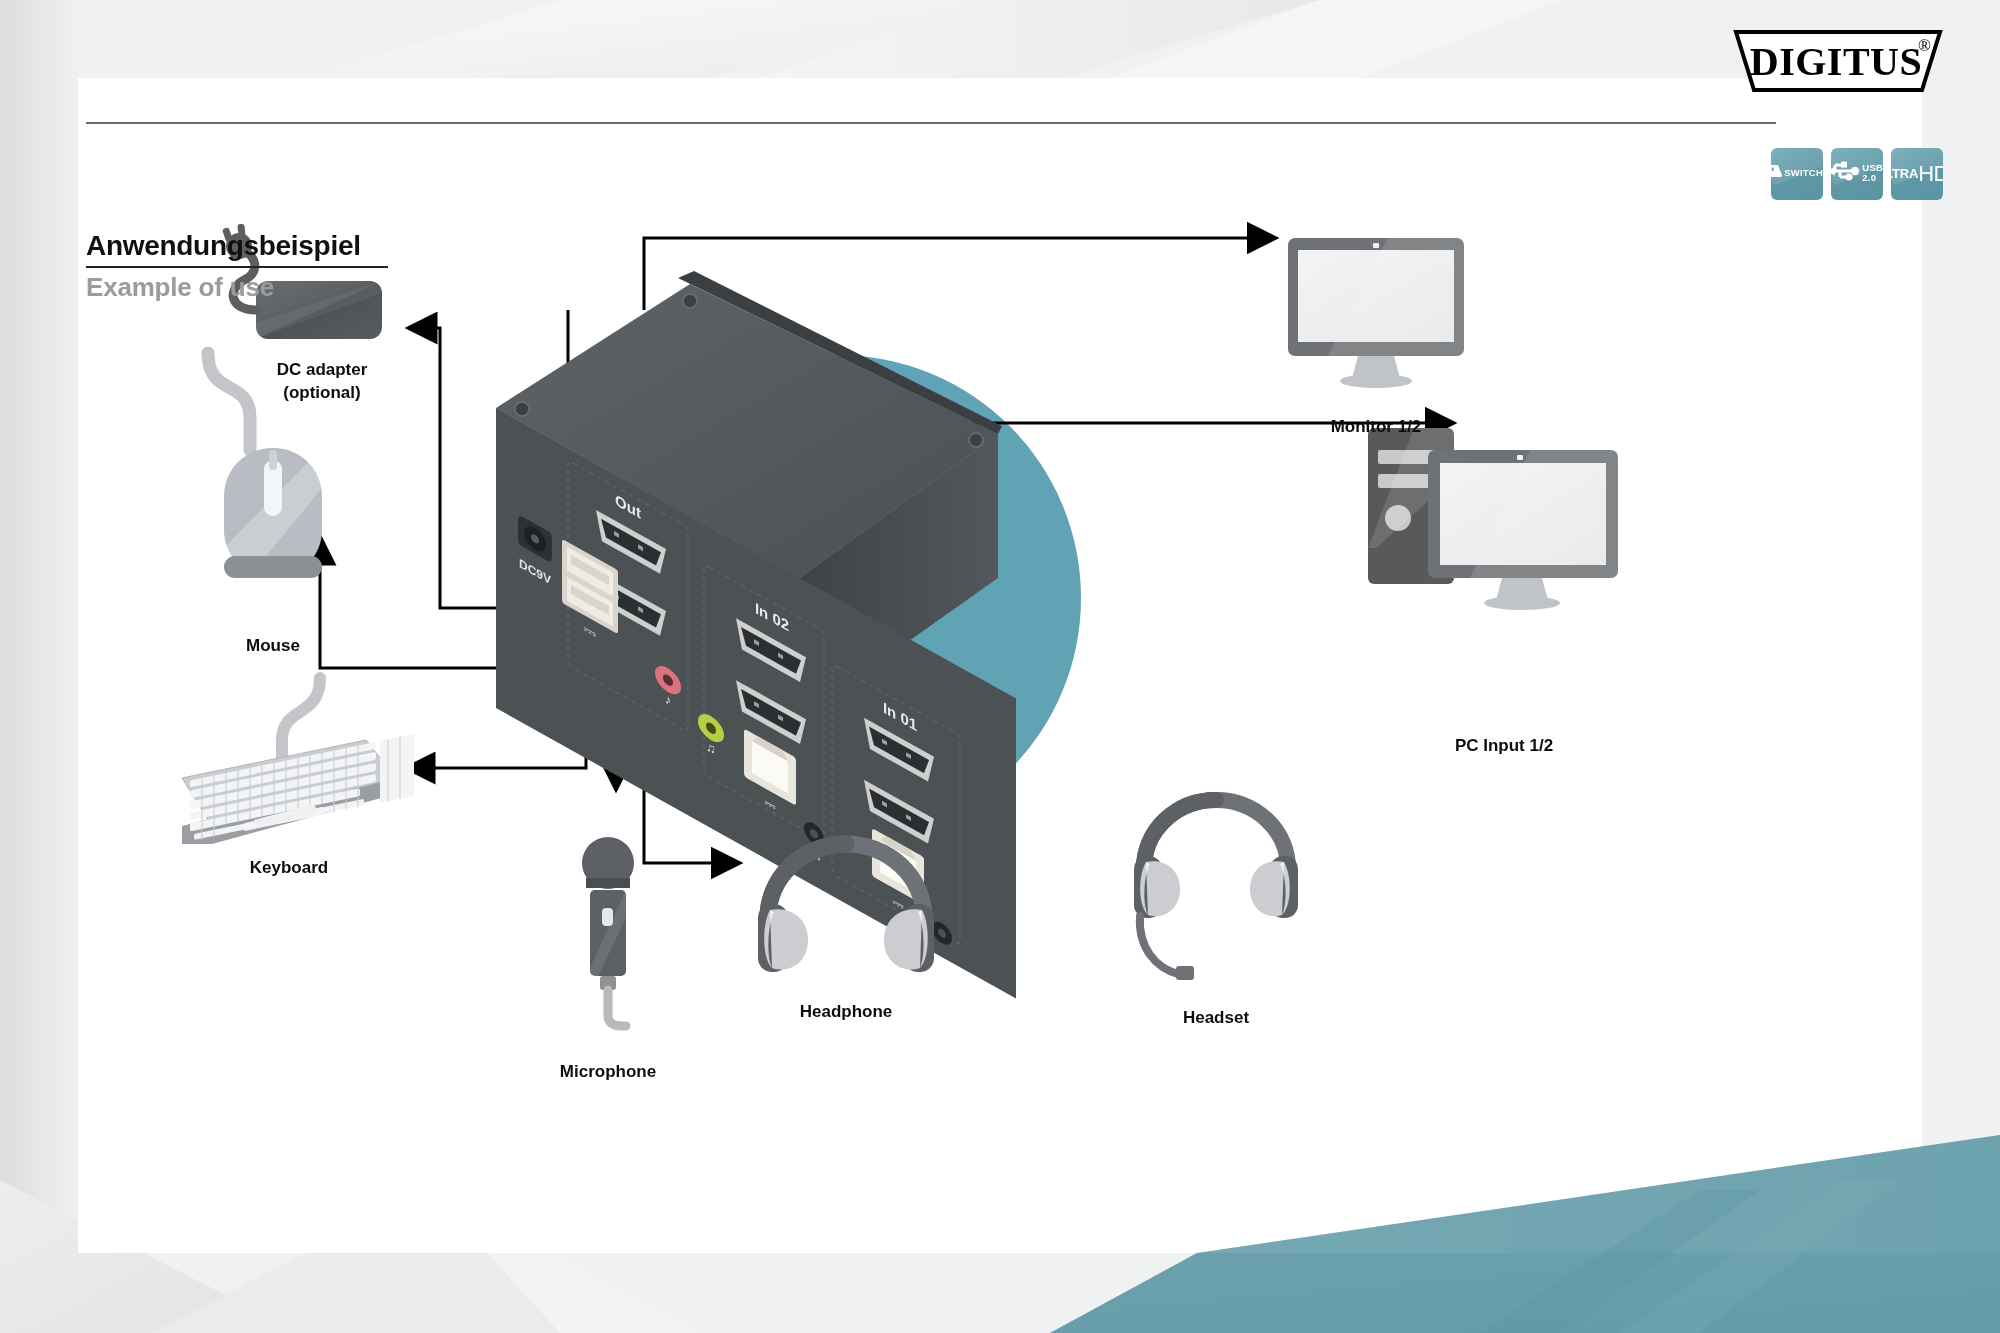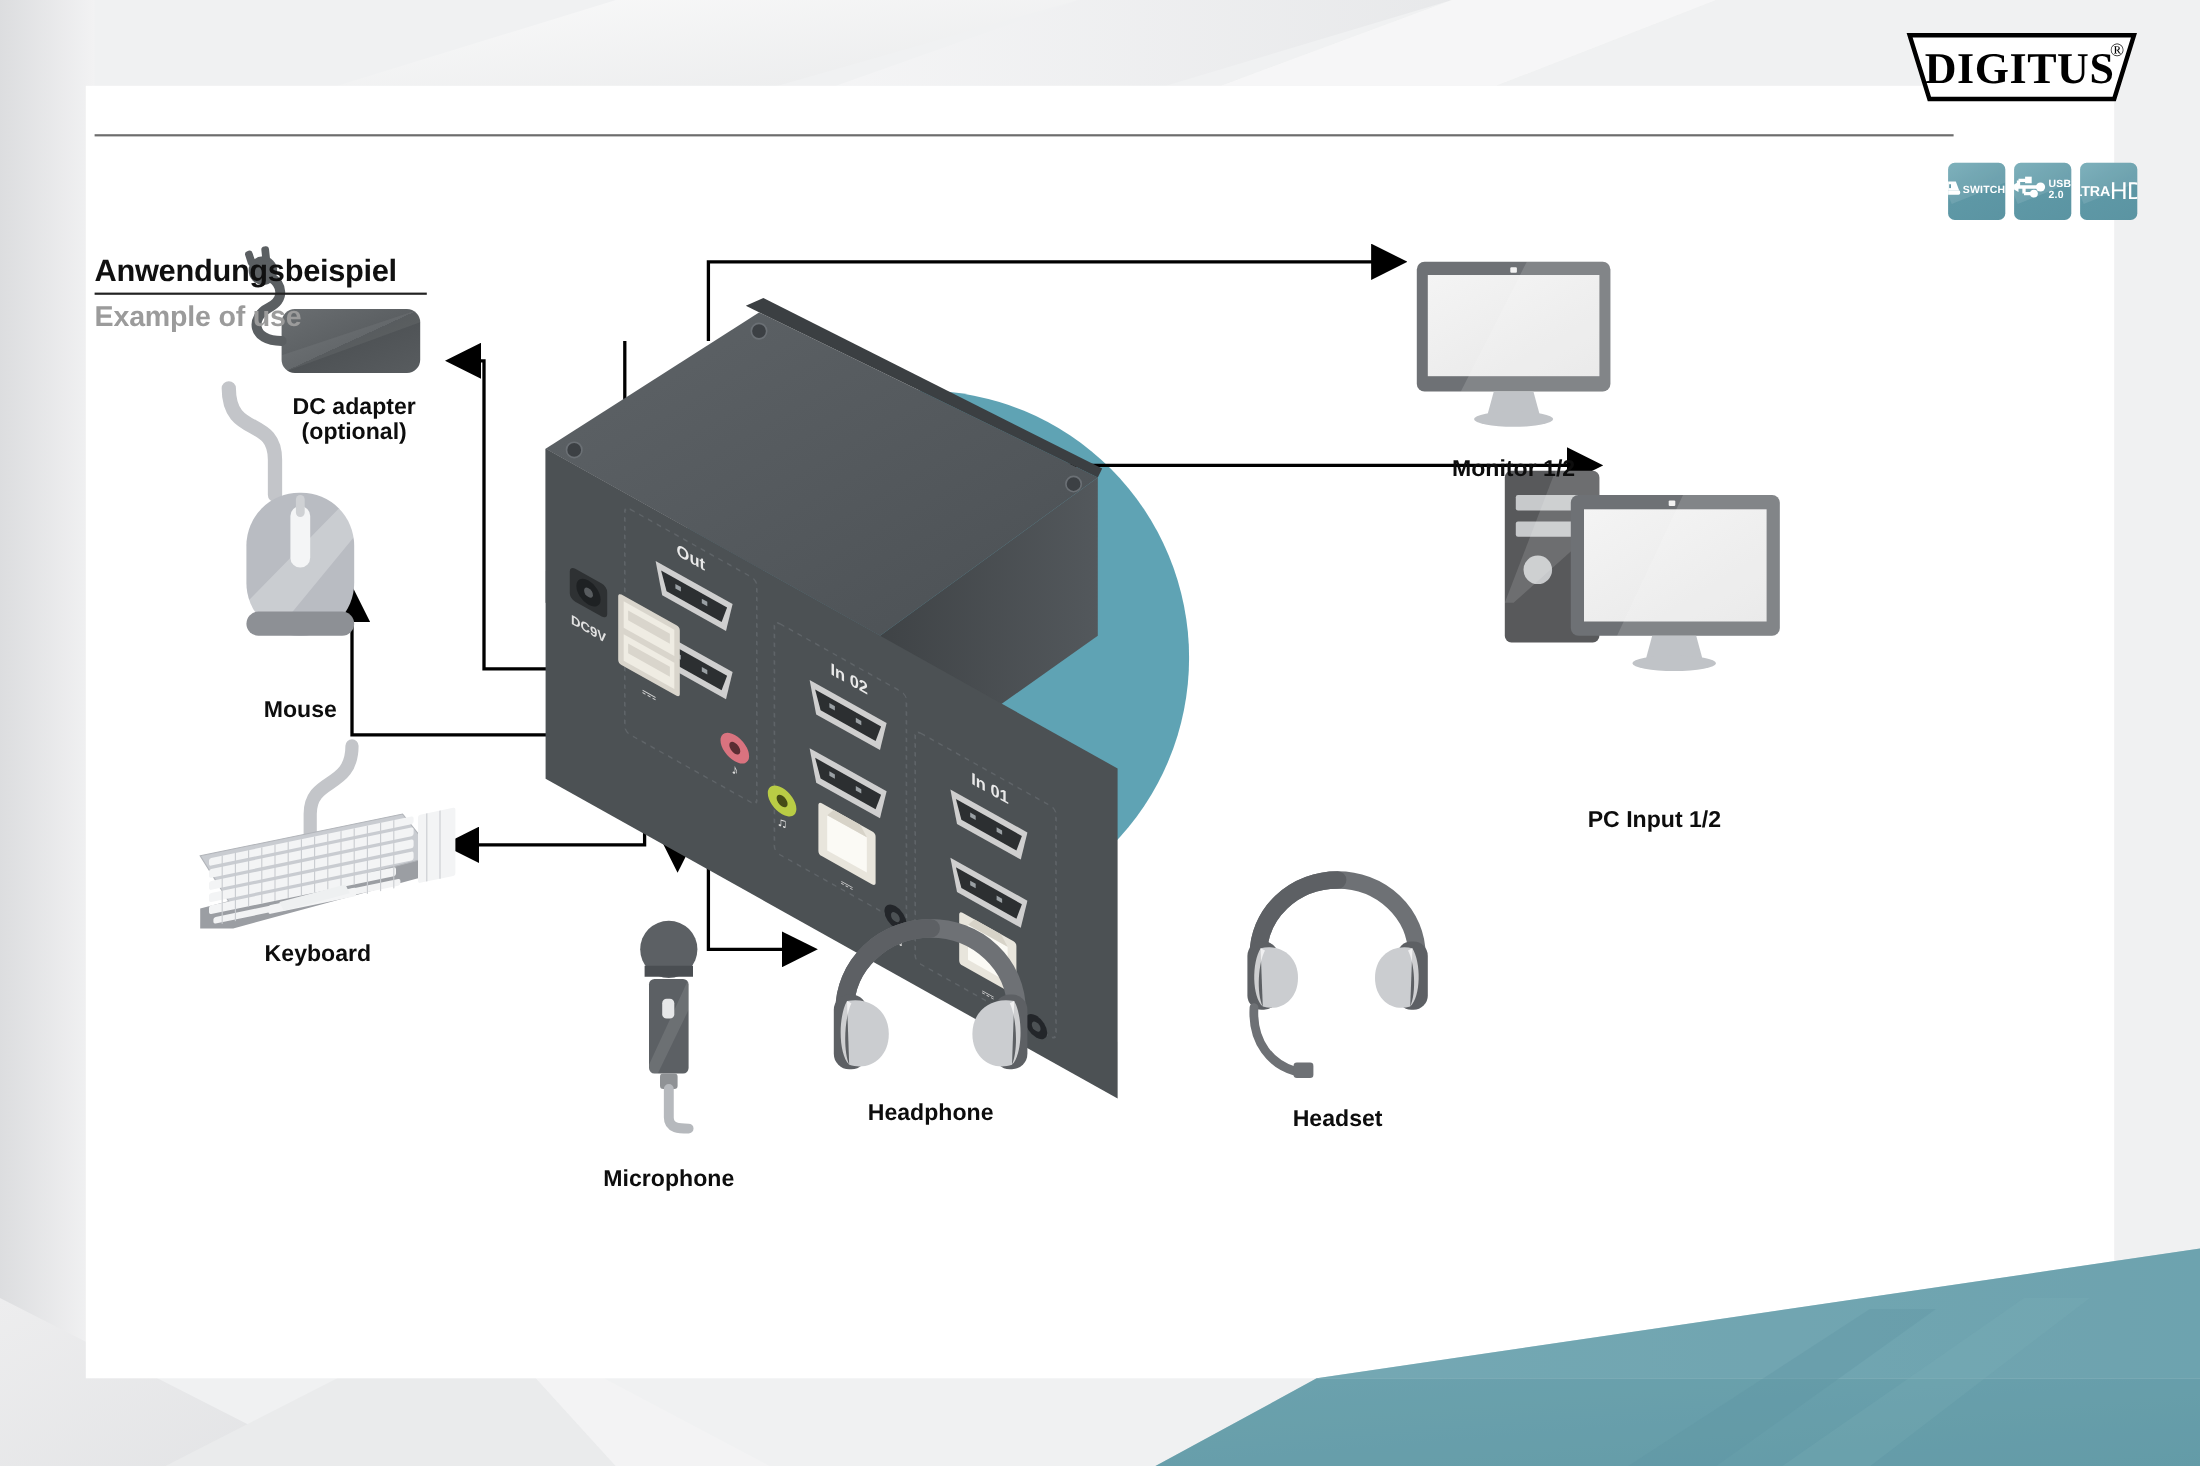--- a/index.html
+++ b/index.html
@@ -109,21 +109,21 @@
     font-weight:700;font-size:26px;color:#9b9b9b;letter-spacing:-.2px;
   }
 
   
   .diagram{position:absolute;left:78px;top:78px;width:1844px;height:1175px;z-index:10;}
   .diagram svg{display:block;}
 
   .dlabel{
     position:absolute;z-index:14;
     font-weight:700;color:#0d0d0d;
-    font-size:21px;line-height:23px;
+    font-size:17px;line-height:23px;
     text-align:center;white-space:pre-line;
   }
 </style>
 </head>
 <body>
 
 <div id="page">
 
   <div class="bg-base"></div>
 

